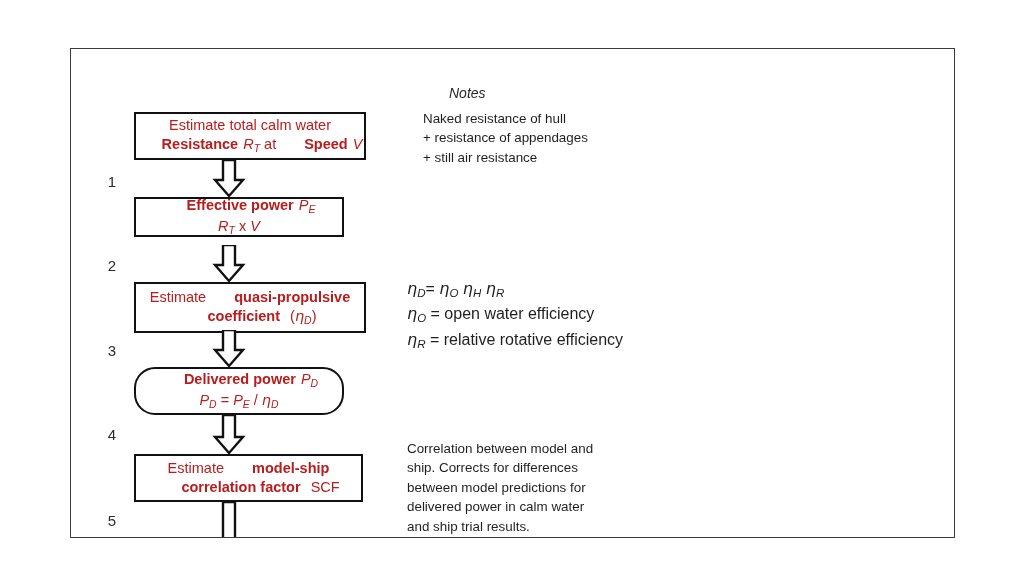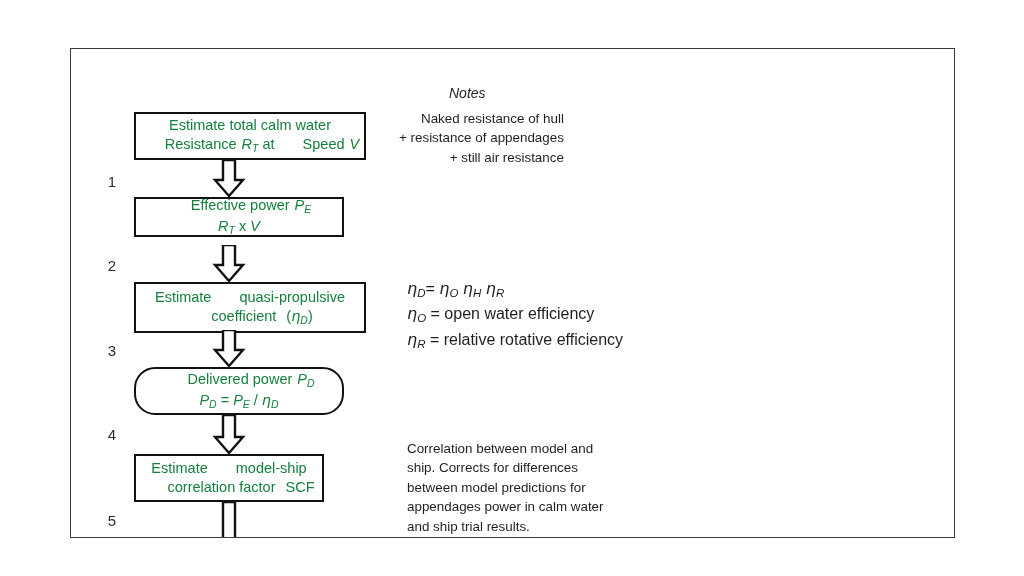--- a/index.html
+++ b/index.html
@@ -42,27 +42,27 @@
     position: absolute;
     border: 2.5px solid #111111;
     background: #ffffff;
     box-sizing: border-box;
     display: flex;
     flex-direction: column;
     align-items: center;
     justify-content: center;
     line-height: 1.32;
     font-size: 14.5px;
-    color: #15803d;
+    color: #b91c1c;
   }
   .flow-box .line {
     white-space: nowrap;
     text-align: center;
   }
-  .b { font-weight: normal; padding-left: 24px; }
+  .b { font-weight: bold; padding-left: 24px; }
   .i { font-style: italic; }
   .sub {
     font-size: 0.72em;
     vertical-align: -0.28em;
     font-style: italic;
     letter-spacing: 0;
   }
   .sp { display: inline-block; width: 5px; }
 
   
@@ -159,39 +159,39 @@
       <span class="i">P</span><span class="sub">D</span>&nbsp;<span>=</span>&nbsp;<span class="i">P</span><span class="sub">E</span>&nbsp;<span>/</span>&nbsp;<span class="eta">η</span><span class="sub">D</span>
     </div>
   </div>
 
   <div class="arrow-wrap" style="left:141px; top:366px;">
     <svg width="34" height="40" viewBox="0 0 34 40">
       <polygon points="11,0 23,0 23,22 31,22 17,38 3,22 11,22" fill="#ffffff" stroke="#111111" stroke-width="2.4" stroke-linejoin="miter"></polygon>
     </svg>
   </div>
 
-  <div class="flow-box" style="left:63px; top:405px; width:190px; height:48px;">
+  <div class="flow-box" style="left:63px; top:405px; width:229px; height:48px;">
     <div class="line">
       <span>Estimate</span>
       <span class="b">model-ship</span>
     </div>
     <div class="line">
       <span class="b">correlation factor</span><span class="sp"></span><span class="sp"></span><span>SCF</span>
     </div>
   </div>
 
   <div class="arrow-wrap" style="left:141px; top:453px;">
     <svg width="34" height="40" viewBox="0 0 34 40">
       <polygon points="11,0 23,0 23,40 11,40" fill="#ffffff" stroke="#111111" stroke-width="2.4" stroke-linejoin="miter"></polygon>
     </svg>
   </div>
 
   <div class="notes-heading" style="left:378px; top:36px;">Notes</div>
 
-  <div class="note-block" style="left:328px; top:60px;text-align:right;">
+  <div class="note-block" style="left:352px; top:60px;">
     <div>Naked resistance of hull</div>
     <div>+ resistance of appendages</div>
     <div>+ still air resistance</div>
   </div>
 
   <div class="note-block small" style="left:336px; top:228px;">
     <div>
       <span class="eta">η</span><span class="sub">D</span><span>=</span>
       <span class="eta">η</span><span class="sub">O</span>
       <span class="eta">η</span><span class="sub">H</span>
@@ -204,17 +204,17 @@
     <div>
       <span class="eta">η</span><span class="sub">R</span>
       <span>=  relative rotative efficiency</span>
     </div>
   </div>
 
   <div class="note-block" style="left:336px; top:384px;margin-top:6px;">
     <div>Correlation between model and</div>
     <div>ship.  Corrects for differences</div>
     <div>between model predictions for</div>
-    <div>appendages power in calm water</div>
+    <div>delivered power in calm water</div>
     <div>and ship trial results.</div>
   </div>
 
 </div>
 
 </body></html>

